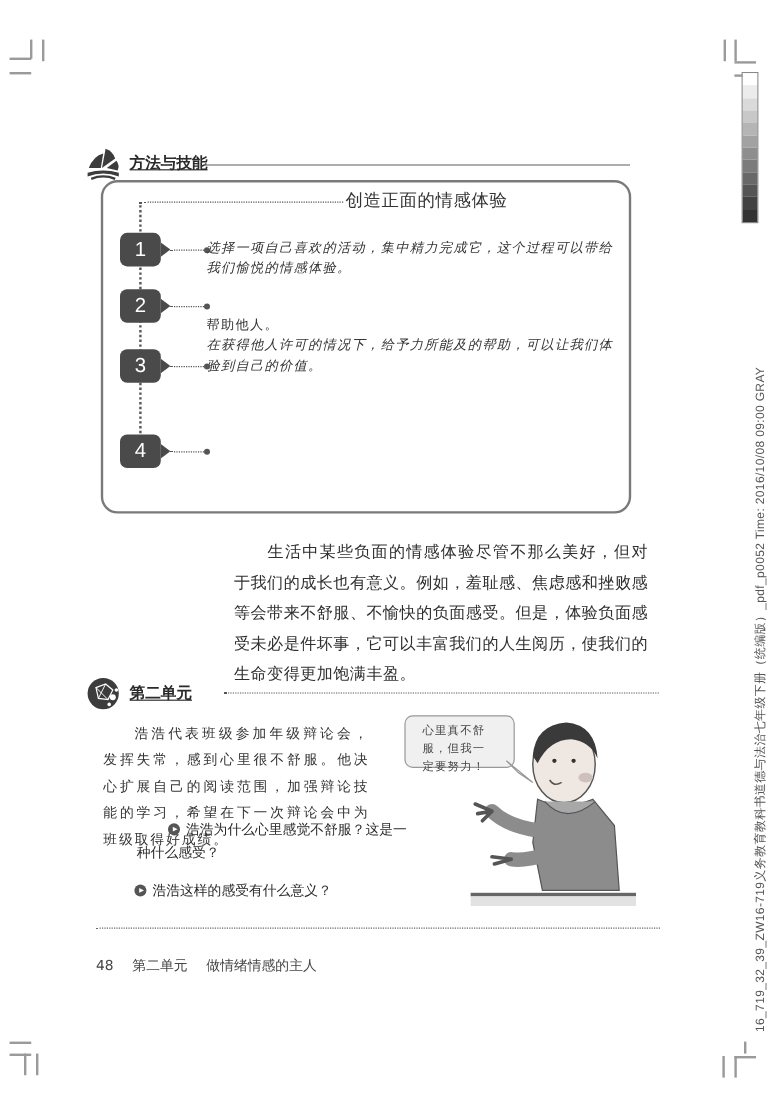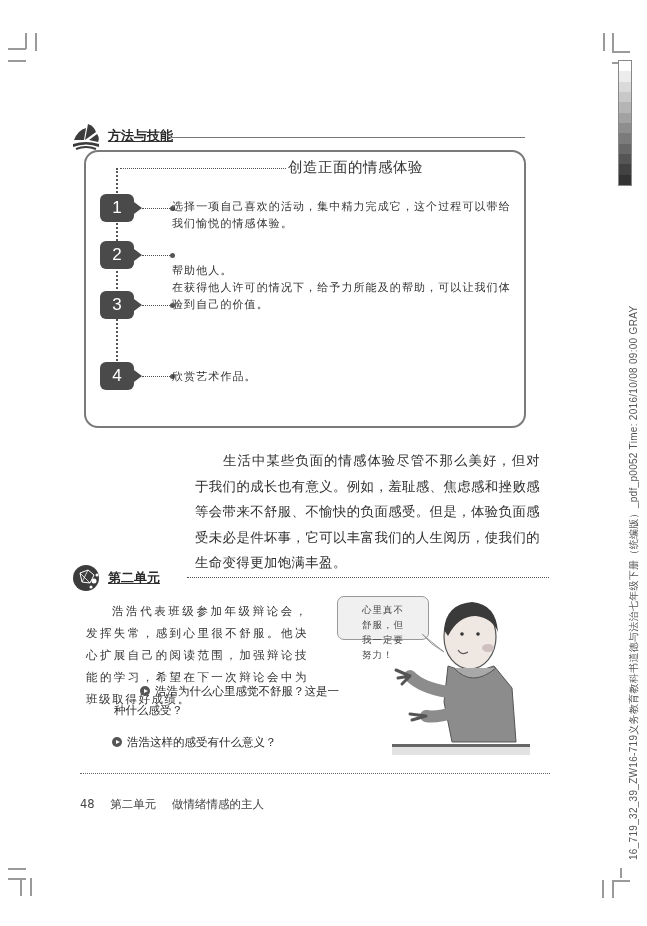--- a/index.html
+++ b/index.html
@@ -24,35 +24,35 @@
     color:#fff; font-family:"Liberation Sans", sans-serif; font-size:17px; text-align:center; line-height:28px;
   }
   .badge::after {
     content:""; position:absolute; right:-8px; top:8px; border-left:8px solid #4a4a4a;
     border-top:6px solid transparent; border-bottom:6px solid transparent;
   }
   .conn { position:absolute; border-top:1.5px dotted #555; width:30px; }
   .conn::after { content:""; position:absolute; right:-3px; top:-3.5px; width:5px; height:5px; background:#555; border-radius:50%; }
   .item { position:absolute; left:172px; width:340px; font-size:11px; line-height:17px; color:#333; letter-spacing:1.1px; }
   .item .t { display:block; }
-  .item .d { display:block; }
+  .item .d { display:block;font-style:italic; }
   .para {
     position:absolute; left:195px; top:448px; width:345px; font-family:"DejaVu Sans", sans-serif;
     font-size:13.4px; line-height:25.5px; color:#2f2f2f; text-indent:28px; letter-spacing:0.4px; text-align:justify;
   }
   .story {
     position:absolute; left:86px; top:600px; width:222px; font-size:11.5px; line-height:22px; color:#333;
     text-indent:26px; letter-spacing:1.6px; text-align:justify;
   }
   .q { position:absolute; left:86px; width:226px; font-family:"DejaVu Sans", sans-serif; font-size:11.5px; line-height:19px; color:#2a2a2a; }
   .q .bullet { display:inline-block; width:10px; height:10px; border-radius:50%; background:#555; position:relative; margin-right:5px; vertical-align:-1px; }
   .q .bullet::after { content:""; position:absolute; left:3.5px; top:2.5px; border-left:4px solid #fff; border-top:2.5px solid transparent; border-bottom:2.5px solid transparent; }
   .bubble {
     position:absolute; left:337px; top:596px; width:92px; height:44px; border:1.5px solid #999;
-    border-radius:7px; background:#f0f0f0; font-size:9.5px; line-height:15px; color:#444; padding:5px 24px; box-sizing:border-box; letter-spacing:1px;
+    border-radius:7px; background:#f0f0f0; font-size:9.5px; line-height:15px; color:#444; padding:5px 14px; box-sizing:border-box; letter-spacing:1px;
   }
   .footer-dots { position:absolute; left:80px; top:773px; width:470px; border-top:1.5px dotted #666; }
   .footer { position:absolute; left:80px; top:797px; font-family:"DejaVu Sans", sans-serif; font-size:11.5px; color:#444; }
   .footer span { margin-right:12px; }
   .side-text {
     position:absolute; left:627px; top:860px; transform-origin:left top; transform:rotate(-90deg);
     white-space:nowrap; font-family:"Liberation Sans", sans-serif; font-size:10px; color:#555; letter-spacing:0.3px;
   }
   .gray-scale { position:absolute; left:618px; top:60px; width:12px; height:124px; display:flex; flex-direction:column; border:1px solid #888; }
   .gray-scale div { flex:1; }
@@ -132,21 +132,20 @@
 </div>
 
 <div class="badge" style="top:291px;">3</div>
 <div class="conn" style="left:142px;top:305px;"></div>
 <div class="item" style="top:296px;">
 </div>
 
 <div class="badge" style="top:362px;">4</div>
 <div class="conn" style="left:142px;top:376px;"></div>
 <div class="item" style="top:368px;">
-  <span class="t">欣赏艺术作品。</span>
 </div>
 
 <div class="para">生活中某些负面的情感体验尽管不那么美好，但对于我们的成长也有意义。例如，羞耻感、焦虑感和挫败感等会带来不舒服、不愉快的负面感受。但是，体验负面感受未必是件坏事，它可以丰富我们的人生阅历，使我们的生命变得更加饱满丰盈。</div>
 
 <div class="section-head" style="left:72px;top:564px;">
   <svg width="30" height="28" viewBox="0 0 30 28">
     <circle cx="14" cy="14" r="13" fill="#3c3c3c"></circle>
     <path d="M8 9 L16 6 L22 11 L18 19 L10 18 Z" stroke="#fff" stroke-width="1" fill="none"></path>
     <path d="M8 9 L18 19 M16 6 L10 18" stroke="#fff" stroke-width="0.8" fill="none"></path>
     <circle cx="22" cy="17" r="2.5" fill="#fff"></circle>

